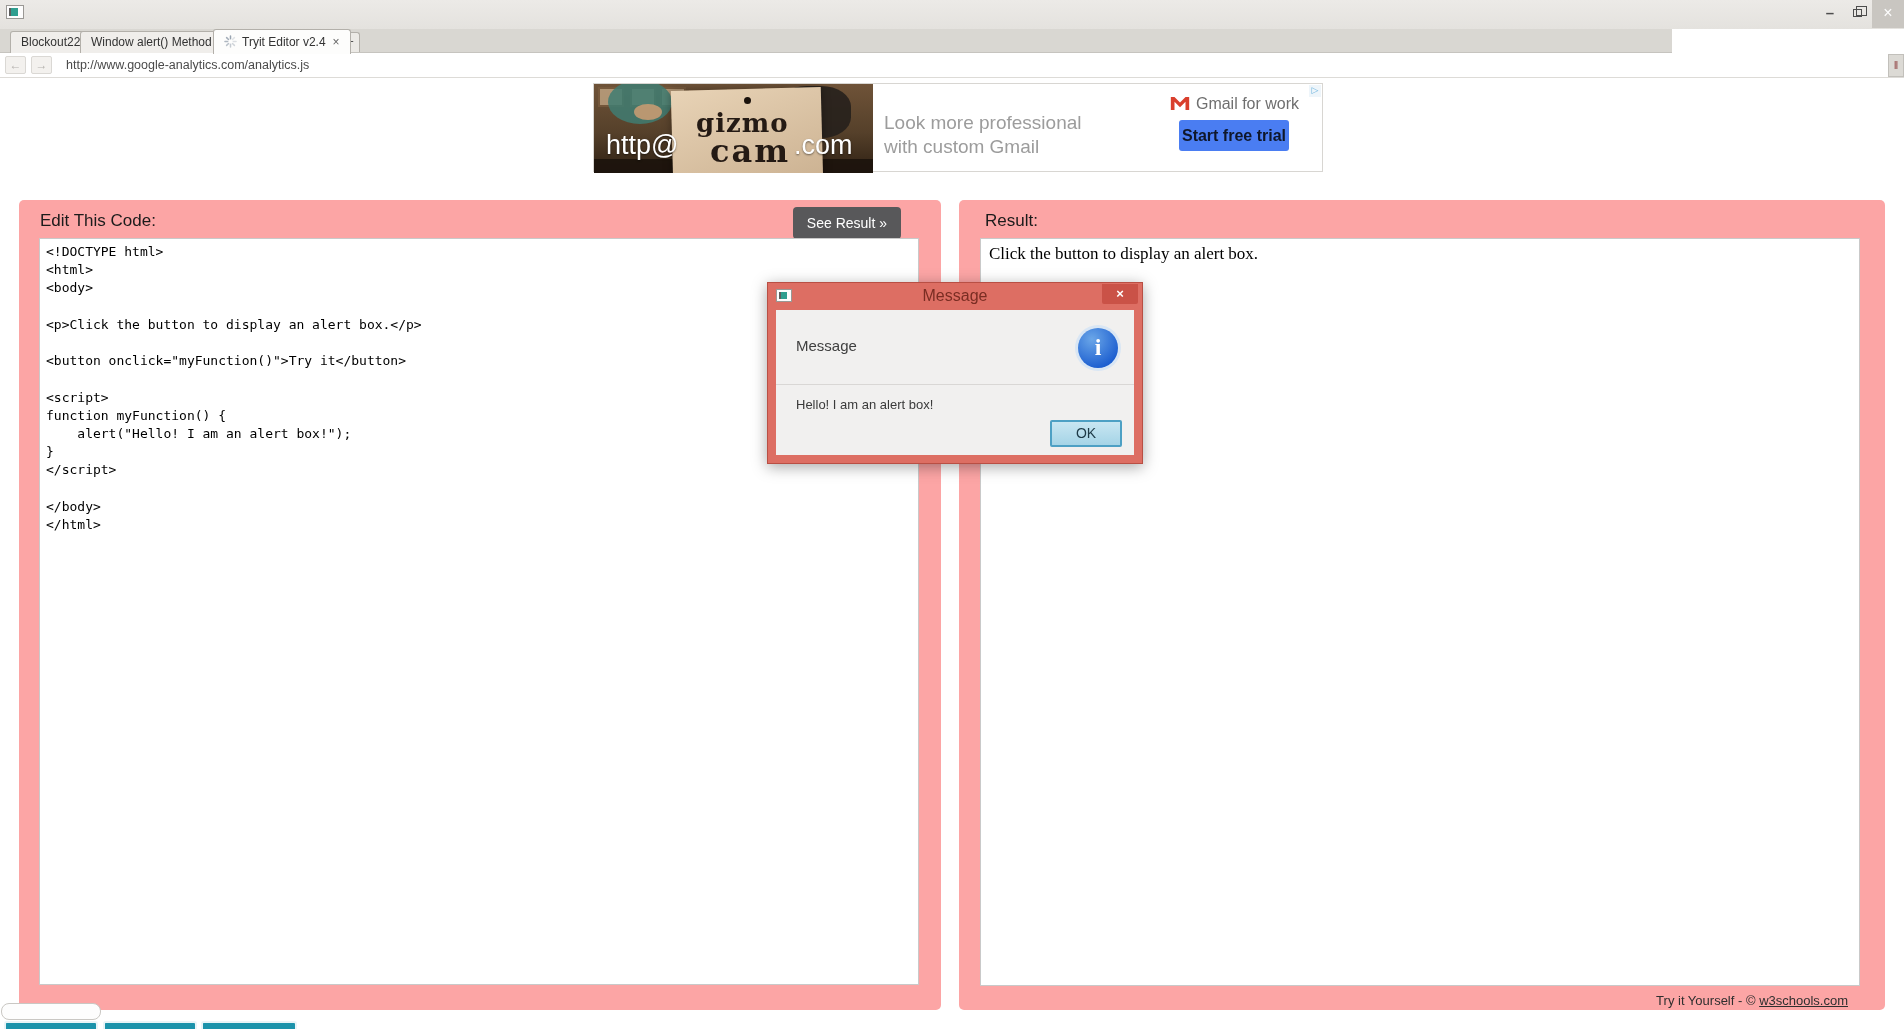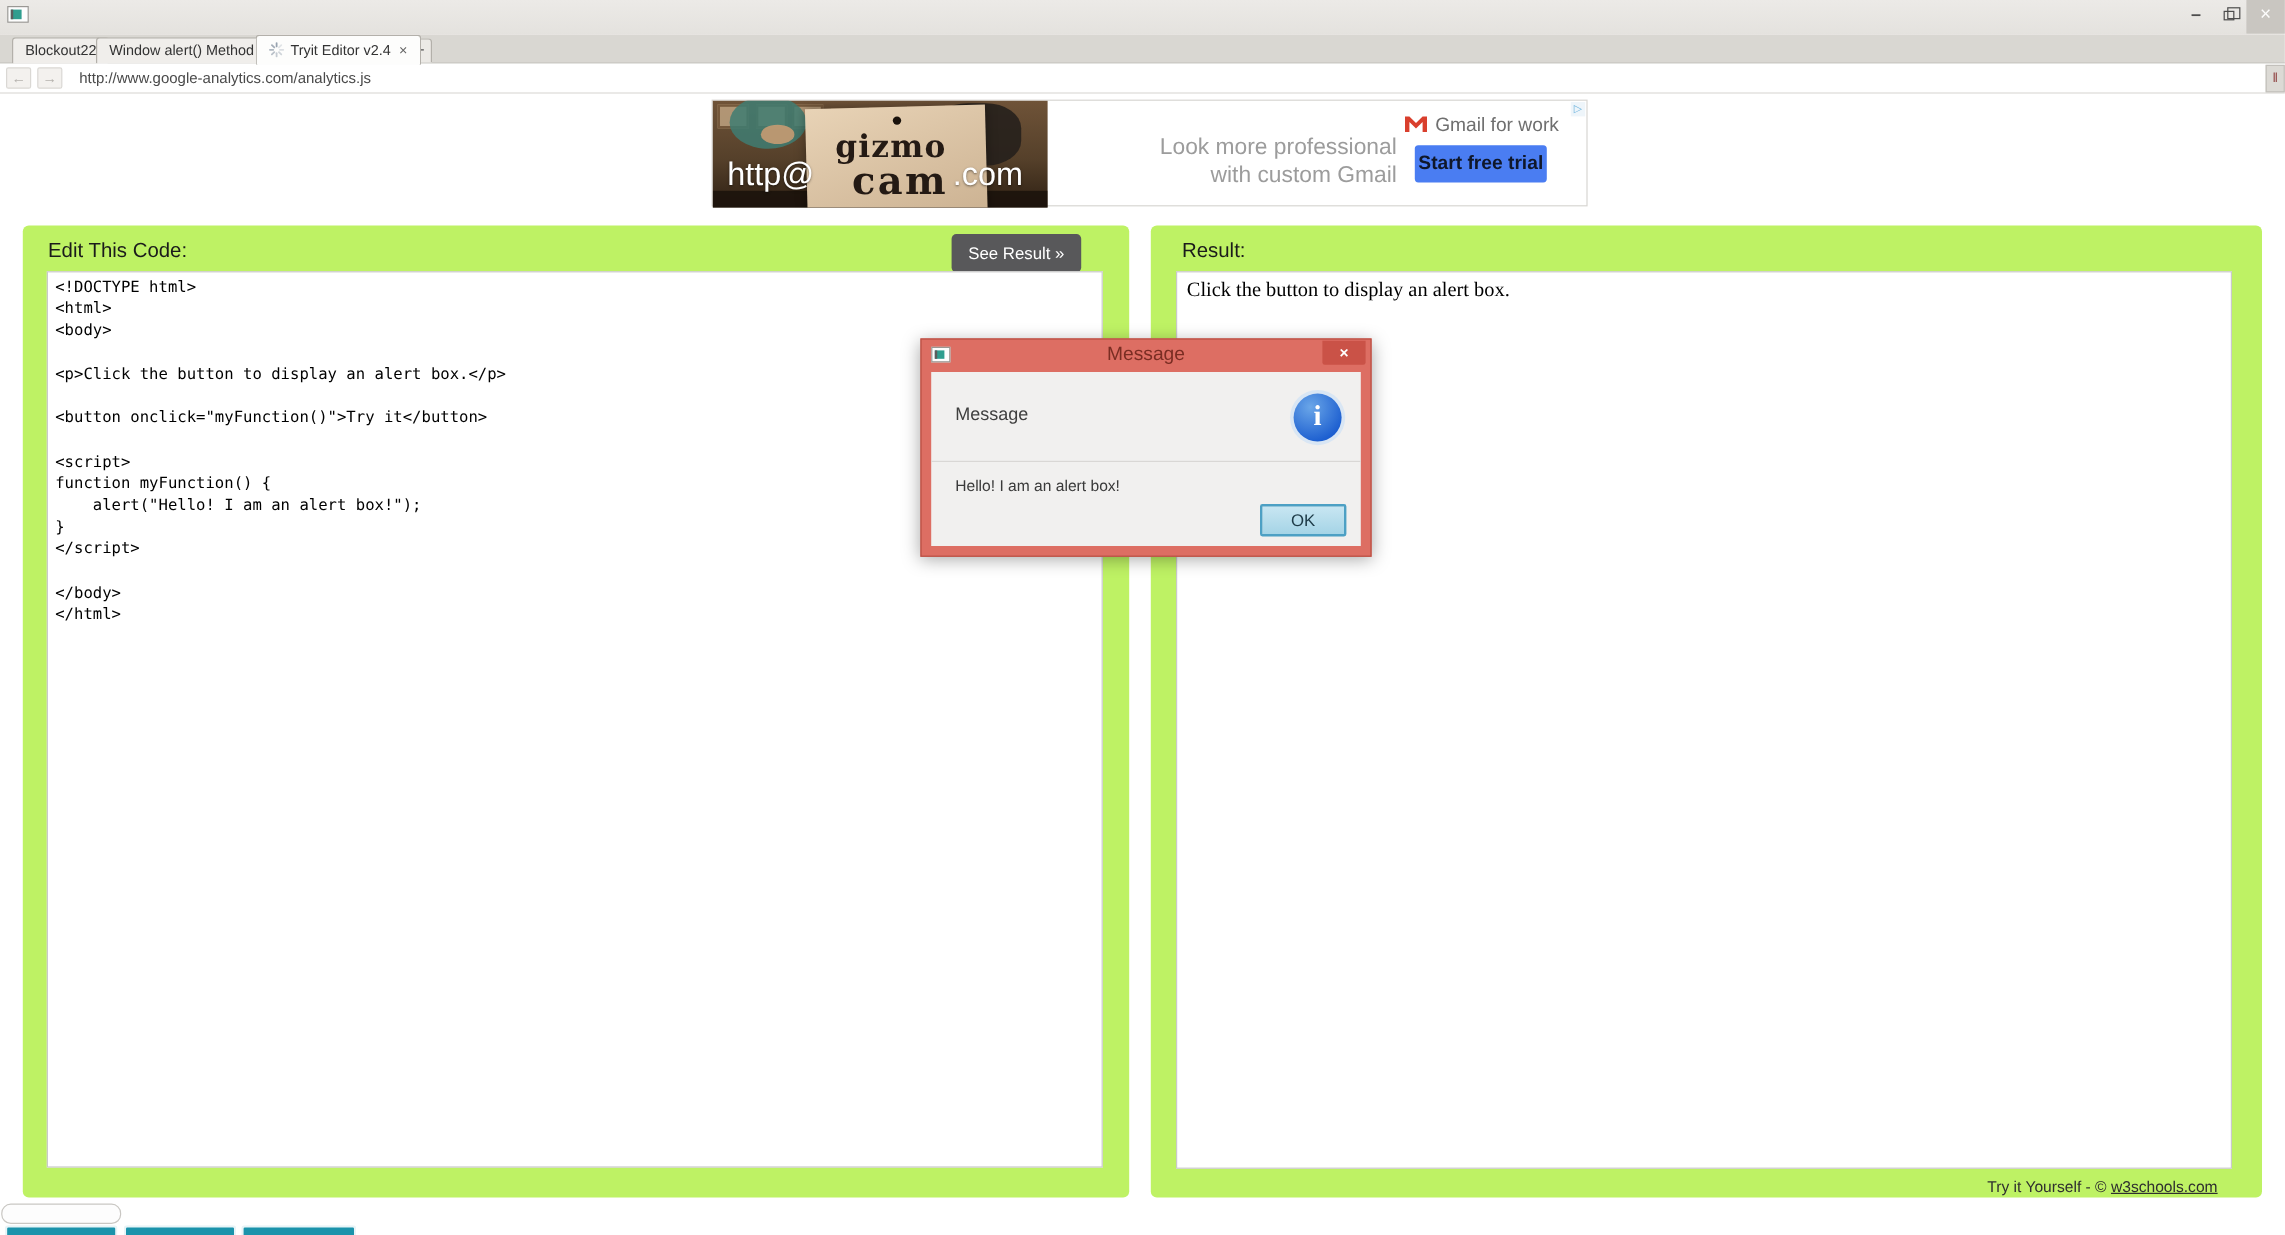--- a/index.html
+++ b/index.html
@@ -13,21 +13,21 @@
               background:#fdfdfd; border:1px solid #9a9894; }
   .app-icon .pane { position:absolute; left:2px; top:2px; width:9px; height:8px; background:#2f9e8f; border-left:2px solid #5d5d5d; }
   .win-btn { position:absolute; top:0; height:28px; text-align:center; color:#4d4d4d;
              font-size:15px; line-height:26px; cursor:default; }
   .btn-min { left:1816px; width:28px; font-weight:bold; }
   .btn-restore { left:1844px; width:28px; }
   .restore-shape { position:absolute; left:9px; top:9px; width:9px; height:8px; border:1px solid #4d4d4d; background:#e9e7e3; }
   .restore-shape:before { content:""; position:absolute; left:2px; top:-4px; width:9px; height:8px; border:1px solid #4d4d4d; }
   .btn-close-win { left:1872px; width:32px; background:#c9c6c1; color:#fdfdfd; font-size:16px; }
 
-  .tabbar { position:absolute; left:0; top:29px; width:1904px; height:24px;
+  .tabbar { position:absolute; left:0; top:29px; width:1672px; height:24px;
             background:#d9d7d2; border-bottom:1px solid #c6c4bf; }
   .tab { position:absolute; top:2px; height:22px; background:#f0eeeb;
          border:1px solid #b3b0aa; border-bottom:none; border-radius:3px 3px 0 0;
          font-size:12px; color:#333; line-height:21px; padding:0 10px; white-space:nowrap; }
   .tab.active { top:0; height:25px; background:#fdfdfc; line-height:25px; z-index:3; }
   .tab-close { color:#666; margin-left:7px; font-size:12px; }
   .tab-plus { position:absolute; top:3px; height:20px; width:20px; background:#eceae6;
               border:1px solid #b3b0aa; border-bottom:none; border-radius:3px 3px 0 0;
               font-size:13px; color:#555; text-align:center; line-height:18px; }
   .spinner { vertical-align:-2px; margin-right:5px; }
@@ -54,33 +54,33 @@
   .ph-table { position:absolute; left:0; bottom:0; width:100%; height:14px; background:#1c130c; opacity:.9; }
   .ph-box { position:absolute; left:78px; top:5px; width:150px; height:95px;
             background:linear-gradient(160deg,#e8d3b6,#cbb191); transform:rotate(-1.5deg);
             box-shadow:0 0 10px rgba(0,0,0,.35); }
   .ph-lens { position:absolute; left:150px; top:13px; width:7px; height:7px; border-radius:50%; background:#1a120c; }
   .ad-w { color:#fff; position:absolute; font-size:27px; text-shadow:0 1px 2px rgba(0,0,0,.5); }
   .ad-d { color:#241a14; position:absolute; font-family:"DejaVu Serif", serif; font-weight:bold; }
   .t-marc { left:12px; top:46px; } .t-com { left:200px; top:46px; }
   .t-gizmo { left:102px; top:24px; font-size:26px; letter-spacing:1px;text-align:center; }
   .t-cam { left:116px; top:48px; font-size:32px; letter-spacing:2px; }
-  .ad-tagline { position:absolute; left:290px; top:27px; width:280px; text-align:right;
+  .ad-tagline { position:absolute; left:290px; top:27px; width:280px; text-align:left;
                 font-size:19px; line-height:24px; color:#9c9c9c; font-weight:300; }
   .ad-gmail { position:absolute; right:12px; top:11px; width:152px; text-align:center; }
   .gmail-row { font-size:16px; color:#6f6f6f; white-space:nowrap; }
   .gmail-row svg { vertical-align:-3px; margin-right:5px; }
   .cta { margin-top:7px; width:110px; height:31px; margin-left:auto; margin-right:auto;
          background:#4a7df2; border-radius:3px; color:#0f172a; font-weight:bold;
          font-size:16px; line-height:31px; text-align:center; }
   .adchoices { position:absolute; right:1px; top:1px; width:12px; height:12px; background:#eef5fa;
                color:#6db3dd; font-size:9px; line-height:11px; text-align:center; }
 
   
-  .panel { position:absolute; top:188px; height:810px; background:#bef264; border-radius:5px; }
+  .panel { position:absolute; top:200px; height:810px; background:#fca5a5; border-radius:5px; }
   .panel-left { left:19px; width:922px; }
   .panel-right { left:959px; width:926px; }
   .panel h2 { position:absolute; top:11px; font-size:17px; font-weight:400; color:#1b1b1b; }
   .panel-left h2 { left:21px; } .panel-right h2 { left:26px; }
   .see-result { position:absolute; right:40px; top:7px; height:32px; padding:0 14px;
                 background:#58585a; border:none; border-radius:4px; color:#fff;
                 font-size:14px; line-height:32px; font-family:"Liberation Sans",sans-serif; }
   .code-box { position:absolute; left:20px; right:22px; top:38px; bottom:25px;
               background:#fff; border:1px solid #c9c9c9; resize:none;
               font-family:"DejaVu Sans Mono", monospace; font-size:13px; line-height:18.2px;

